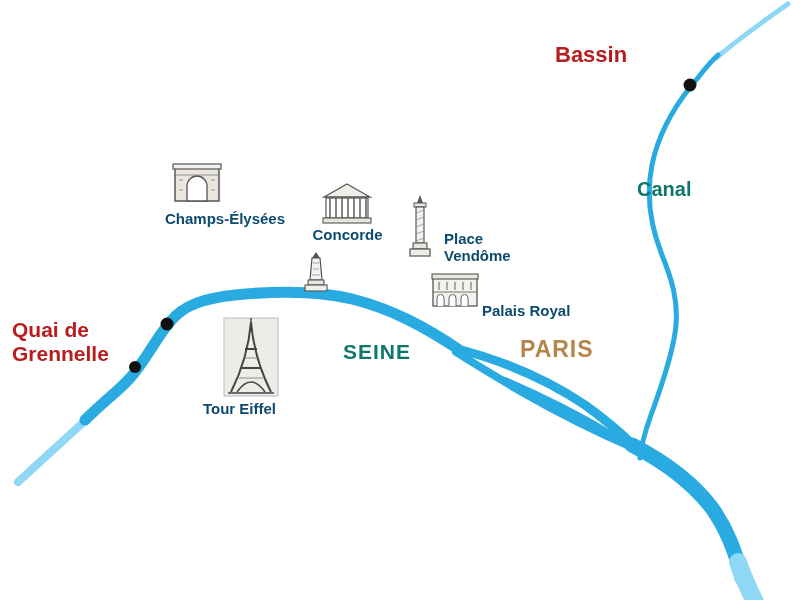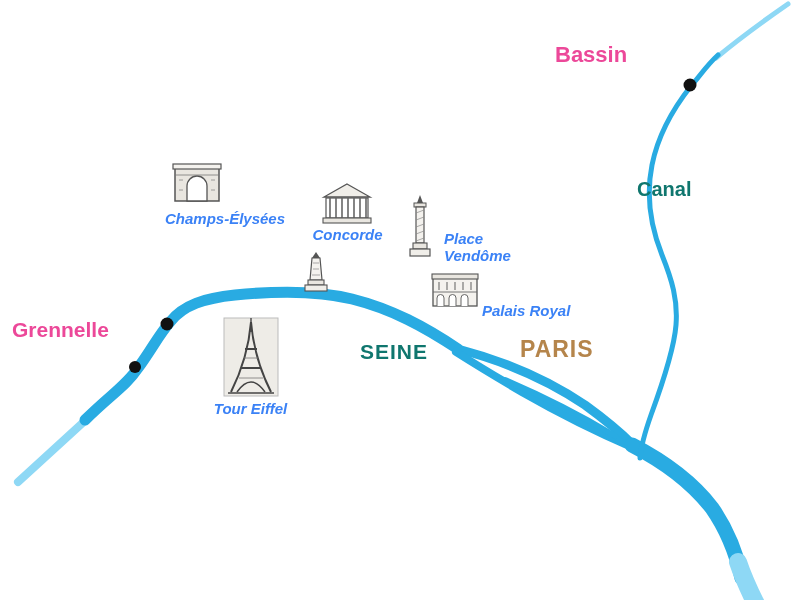--- a/index.html
+++ b/index.html
@@ -2,26 +2,26 @@
 <html><head>
 <meta charset="utf-8">
 <style>
   html,body{margin:0;padding:0;background:#ffffff;}
   .map{
     position:relative;width:800px;height:600px;background:#ffffff;overflow:hidden;
     font-family:"Liberation Sans", sans-serif;
   }
   .rivers{position:absolute;left:0;top:0;}
   .sketch{position:absolute;}
-  .place-label{position:absolute;color:#ec4899;font-weight:bold;line-height:1.15;}
+  .place-label{position:absolute;color:#b91c1c;font-weight:bold;line-height:1.15;}
   .place-label.big{font-size:22px;}
   .place-label.med{font-size:21px;}
   .water-label{position:absolute;color:#0f766e;font-weight:bold;line-height:1.15;}
   .landmark-label{
-    position:absolute;color:#3b82f6;font-style:italic;font-weight:bold;
+    position:absolute;color:#0c4a6e;font-weight:bold;
     font-size:15px;line-height:1.15;
   }
   .paris-label{position:absolute;color:#B5854B;font-weight:bold;font-size:23px;letter-spacing:1px;}
   .seine-label{font-size:21px;letter-spacing:1px;}
   .canal-label{font-size:20px;}
   .center{text-align:center;}
 </style>
 </head>
 <body>
 
@@ -145,38 +145,39 @@
       <line x1="6" y1="77" x2="52" y2="77" stroke="#444" stroke-width="1.6"></line>
     </svg>
   </div>
 
   <div class="place-label big" style="left:555px;top:42px;">
     <div>Bassin</div>
   </div>
 
 
   <div class="place-label med" style="left:12px;top:318px;">
+    <div>Quai de</div>
     <div>Grennelle</div>
   </div>
 
   <div class="water-label canal-label" style="left:637px;top:178px;">
     <div>Canal</div>
   </div>
 
-  <div class="water-label seine-label" style="left:343px;top:340px;margin-left:17px;">SEINE</div>
+  <div class="water-label seine-label" style="left:343px;top:340px;">SEINE</div>
 
   <div class="paris-label" style="left:520px;top:336px;">PARIS</div>
 
   <div class="landmark-label center" style="left:150px;top:210px;width:150px;">Champs-Élysées</div>
 
   <div class="landmark-label center" style="left:300px;top:226px;width:95px;">Concorde</div>
 
   <div class="landmark-label" style="left:444px;top:230px;">
     <div>Place</div>
     <div>Vendôme</div>
   </div>
 
 
   <div class="landmark-label" style="left:482px;top:302px;">Palais Royal</div>
 
-  <div class="landmark-label center" style="left:198px;top:400px;width:105px;text-align:center;">Tour Eiffel</div>
+  <div class="landmark-label center" style="left:187px;top:400px;width:105px;text-align:center;">Tour Eiffel</div>
 
 </div>
 
 </body></html>

